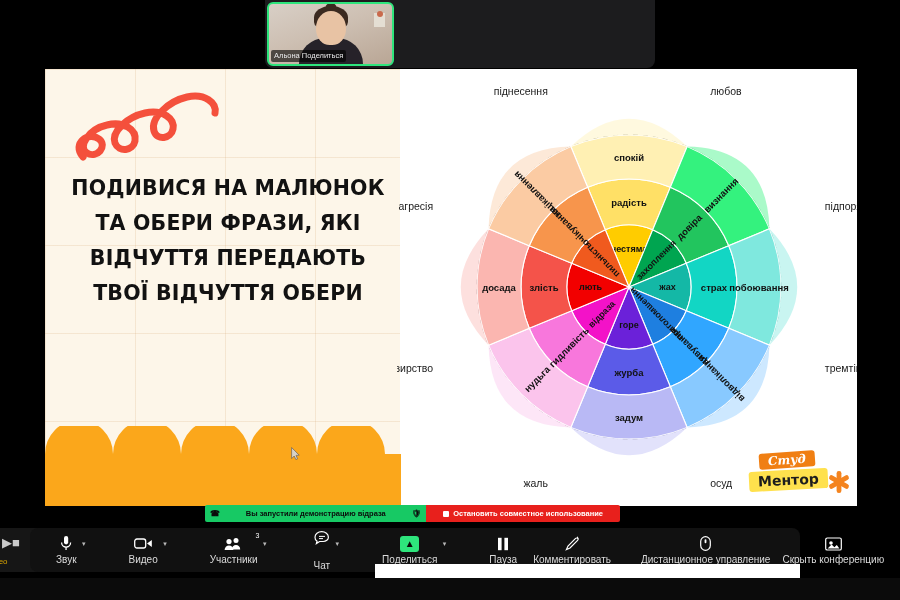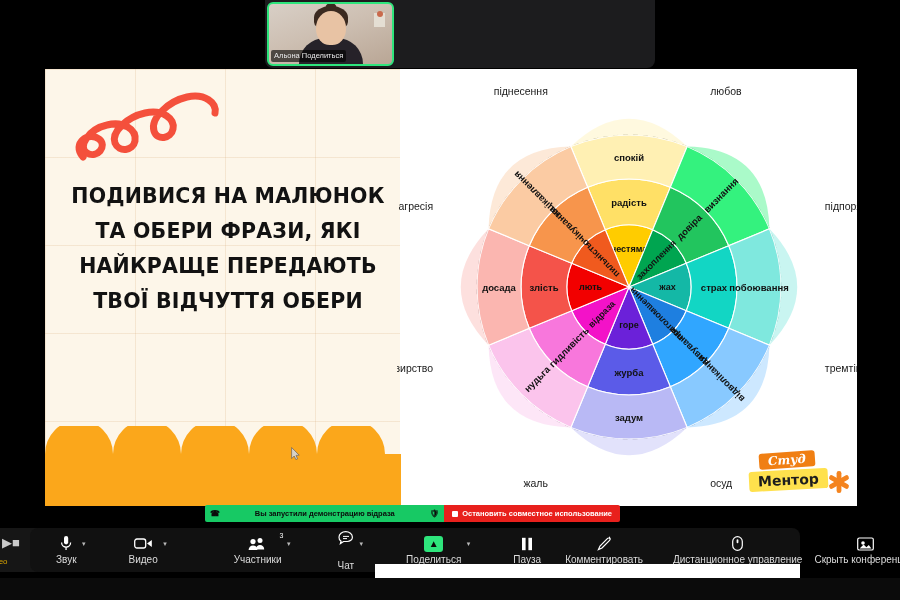--- a/index.html
+++ b/index.html
@@ -58,21 +58,21 @@
   }
   #slide-grid{ position:absolute; inset:0;
     background-image:
       linear-gradient(to right, rgba(222,186,146,.28) 1px, transparent 1px),
       linear-gradient(to bottom, rgba(222,186,146,.28) 1px, transparent 1px);
     background-size:90px 88px; }
   #slide-white{ position:absolute; left:355px; top:0; width:457px; height:437px; background:#fff; }
 
   #spiral{ position:absolute; left:30px; top:0px; width:160px; height:95px; }
   #headline{
-    position:absolute; left:18px; top:110px; width:330px;
+    position:absolute; left:18px; top:102px; width:330px;
     font-family:"DejaVu Sans", sans-serif; font-weight:bold; color:#121212;
     font-size:20.5px; line-height:35px; text-align:center; letter-spacing:.2px;
   }
   #headline div{ white-space:nowrap; }
   #scallop{ position:absolute; left:0; bottom:0; width:356px; height:80px; }
 
   #wheel-wrap{ position:absolute; left:352px; top:6px; width:460px; height:425px; }
   #wheel{ width:100%; height:100%; display:block; }
 
   #studmentor{ position:absolute; right:8px; bottom:8px; width:100px; height:46px; }
@@ -92,21 +92,21 @@
 
   
   #share-banner{
     position:absolute; left:205px; top:505px; width:415px; height:17px;
     display:flex; align-items:stretch; font-size:7.5px; border-radius:2px; overflow:hidden;
   }
   #share-green{ background:#17C964; color:#0b0b0b; flex:1; display:flex; align-items:center;
     justify-content:space-between; padding:0 5px; font-weight:bold; }
   #share-green .phone{ font-size:8px; }
   #share-stop{ background:#E8201C; color:#fff; display:flex; align-items:center; gap:4px;
-    padding:0 8px; font-weight:bold; }
+    padding:0 17px; font-weight:bold; }
   #share-stop .sq{ width:6px;height:6px; background:#fff; border-radius:1px; }
 
   
   #toolbar-behind{
     position:absolute; left:-14px; top:528px; width:80px; height:44px;
     background:#161616; border-radius:6px; color:#c9c9c9;
   }
   #toolbar-behind .tb-ico{ position:absolute; left:16px; top:7px; font-size:13px; }
   #toolbar-behind .tb-cv{ position:absolute; left:48px; top:10px; font-size:8px; color:#9a9a9a;}
   #toolbar-behind .tb-lb{ position:absolute; left:8px; bottom:6px; font-size:8px; color:#d9a400;}
@@ -118,25 +118,25 @@
   .tb-item{ position:relative; display:flex; flex-direction:column; align-items:center;
     justify-content:center; color:#e2e2e2; height:100%; gap:2px; }
   .tb-item .ico{ height:17px; display:flex; align-items:center; justify-content:center; }
   .tb-item .lbl{ font-size:10px; color:#dcdcdc; white-space:nowrap; }
   .tb-caret{ position:absolute; right:-9px; top:12px; font-size:7px; color:#b9b9b9; }
   .badge{ position:absolute; top:4px; right:-2px; font-size:7px; color:#fff; }
   .share-ico-box{ width:19px;height:16px; background:#2ee57c; border-radius:3px;
     display:flex; align-items:center; justify-content:center; color:#0a0a0a; font-size:10px; }
   #item-audio{ margin-left:26px; }
   #item-video{ margin-left:52px; }
-  #item-participants{ margin-left:76px; }
+  #item-participants{ margin-left:52px; }
   #item-chat{ margin-left:56px;gap:14px; }
   #item-share{ margin-left:52px; }
   #item-pause{ margin-left:52px; }
-  #item-annotate{ margin-left:24px;align-items:center; }
+  #item-annotate{ margin-left:16px;align-items:center; }
   #item-remote{ margin-left:30px; }
   #item-minimize{ margin-left:12px; }
   #item-more{ margin-left:28px; }
 
   #bottom-strip{ position:absolute; left:0; bottom:0; width:900px; height:22px; background:#0b0b0b; }
   #bottom-white{ position:absolute; left:375px; bottom:22px; width:425px; height:14px; background:#fff; }
   #bottom-orange{ position:absolute; left:375px; bottom:17px; width:425px; height:6px; background:#FBA71B; }
   #right-black{ position:absolute; right:0; top:0; width:43px; height:524px; background:#000; }
   #left-black{ position:absolute; left:0; top:0; width:46px; height:524px; background:#000; }
   #top-black{ position:absolute; left:0; top:0; width:900px; height:69px; background:#0d0d0d; z-index:-1; }
@@ -170,21 +170,21 @@
   <svg id="spiral" viewBox="0 0 160 95">
     <path d="M8,88 C-4,74 14,62 24,70 C33,77 22,90 12,84 C2,78 14,60 32,56
              C48,52 62,60 60,72 C58,82 44,84 40,74 C36,63 52,48 70,44
              C88,40 100,50 98,60 C96,70 82,72 79,62 C75,49 94,32 112,28
              C130,24 142,34 140,44" fill="none" stroke="#F4503C" stroke-width="7" stroke-linecap="round"></path>
   </svg>
 
   <div id="headline">
     <div>ПОДИВИСЯ НА МАЛЮНОК</div>
     <div>ТА ОБЕРИ ФРАЗИ, ЯКІ</div>
-    <div>НАЙКРАЩЕ ПЕРЕДАЮТЬ</div>
+    <div>ВІДЧУТТЯ ПЕРЕДАЮТЬ</div>
     <div>ТВОЇ ВІДЧУТТЯ ОБЕРИ</div>
   </div>
 
   <svg id="scallop" viewBox="0 0 356 80" preserveAspectRatio="none">
     <path d="M0,28 A34,34 0 0 1 68,28 A34,34 0 0 1 136,28 A34,34 0 0 1 204,28
              A34,34 0 0 1 272,28 A34,34 0 0 1 340,28 L356,28 L356,80 L0,80 Z" fill="#FBA71B"></path>
   </svg>
 
   <div id="wheel-wrap">
     <svg id="wheel" viewBox="0 0 460 425">

